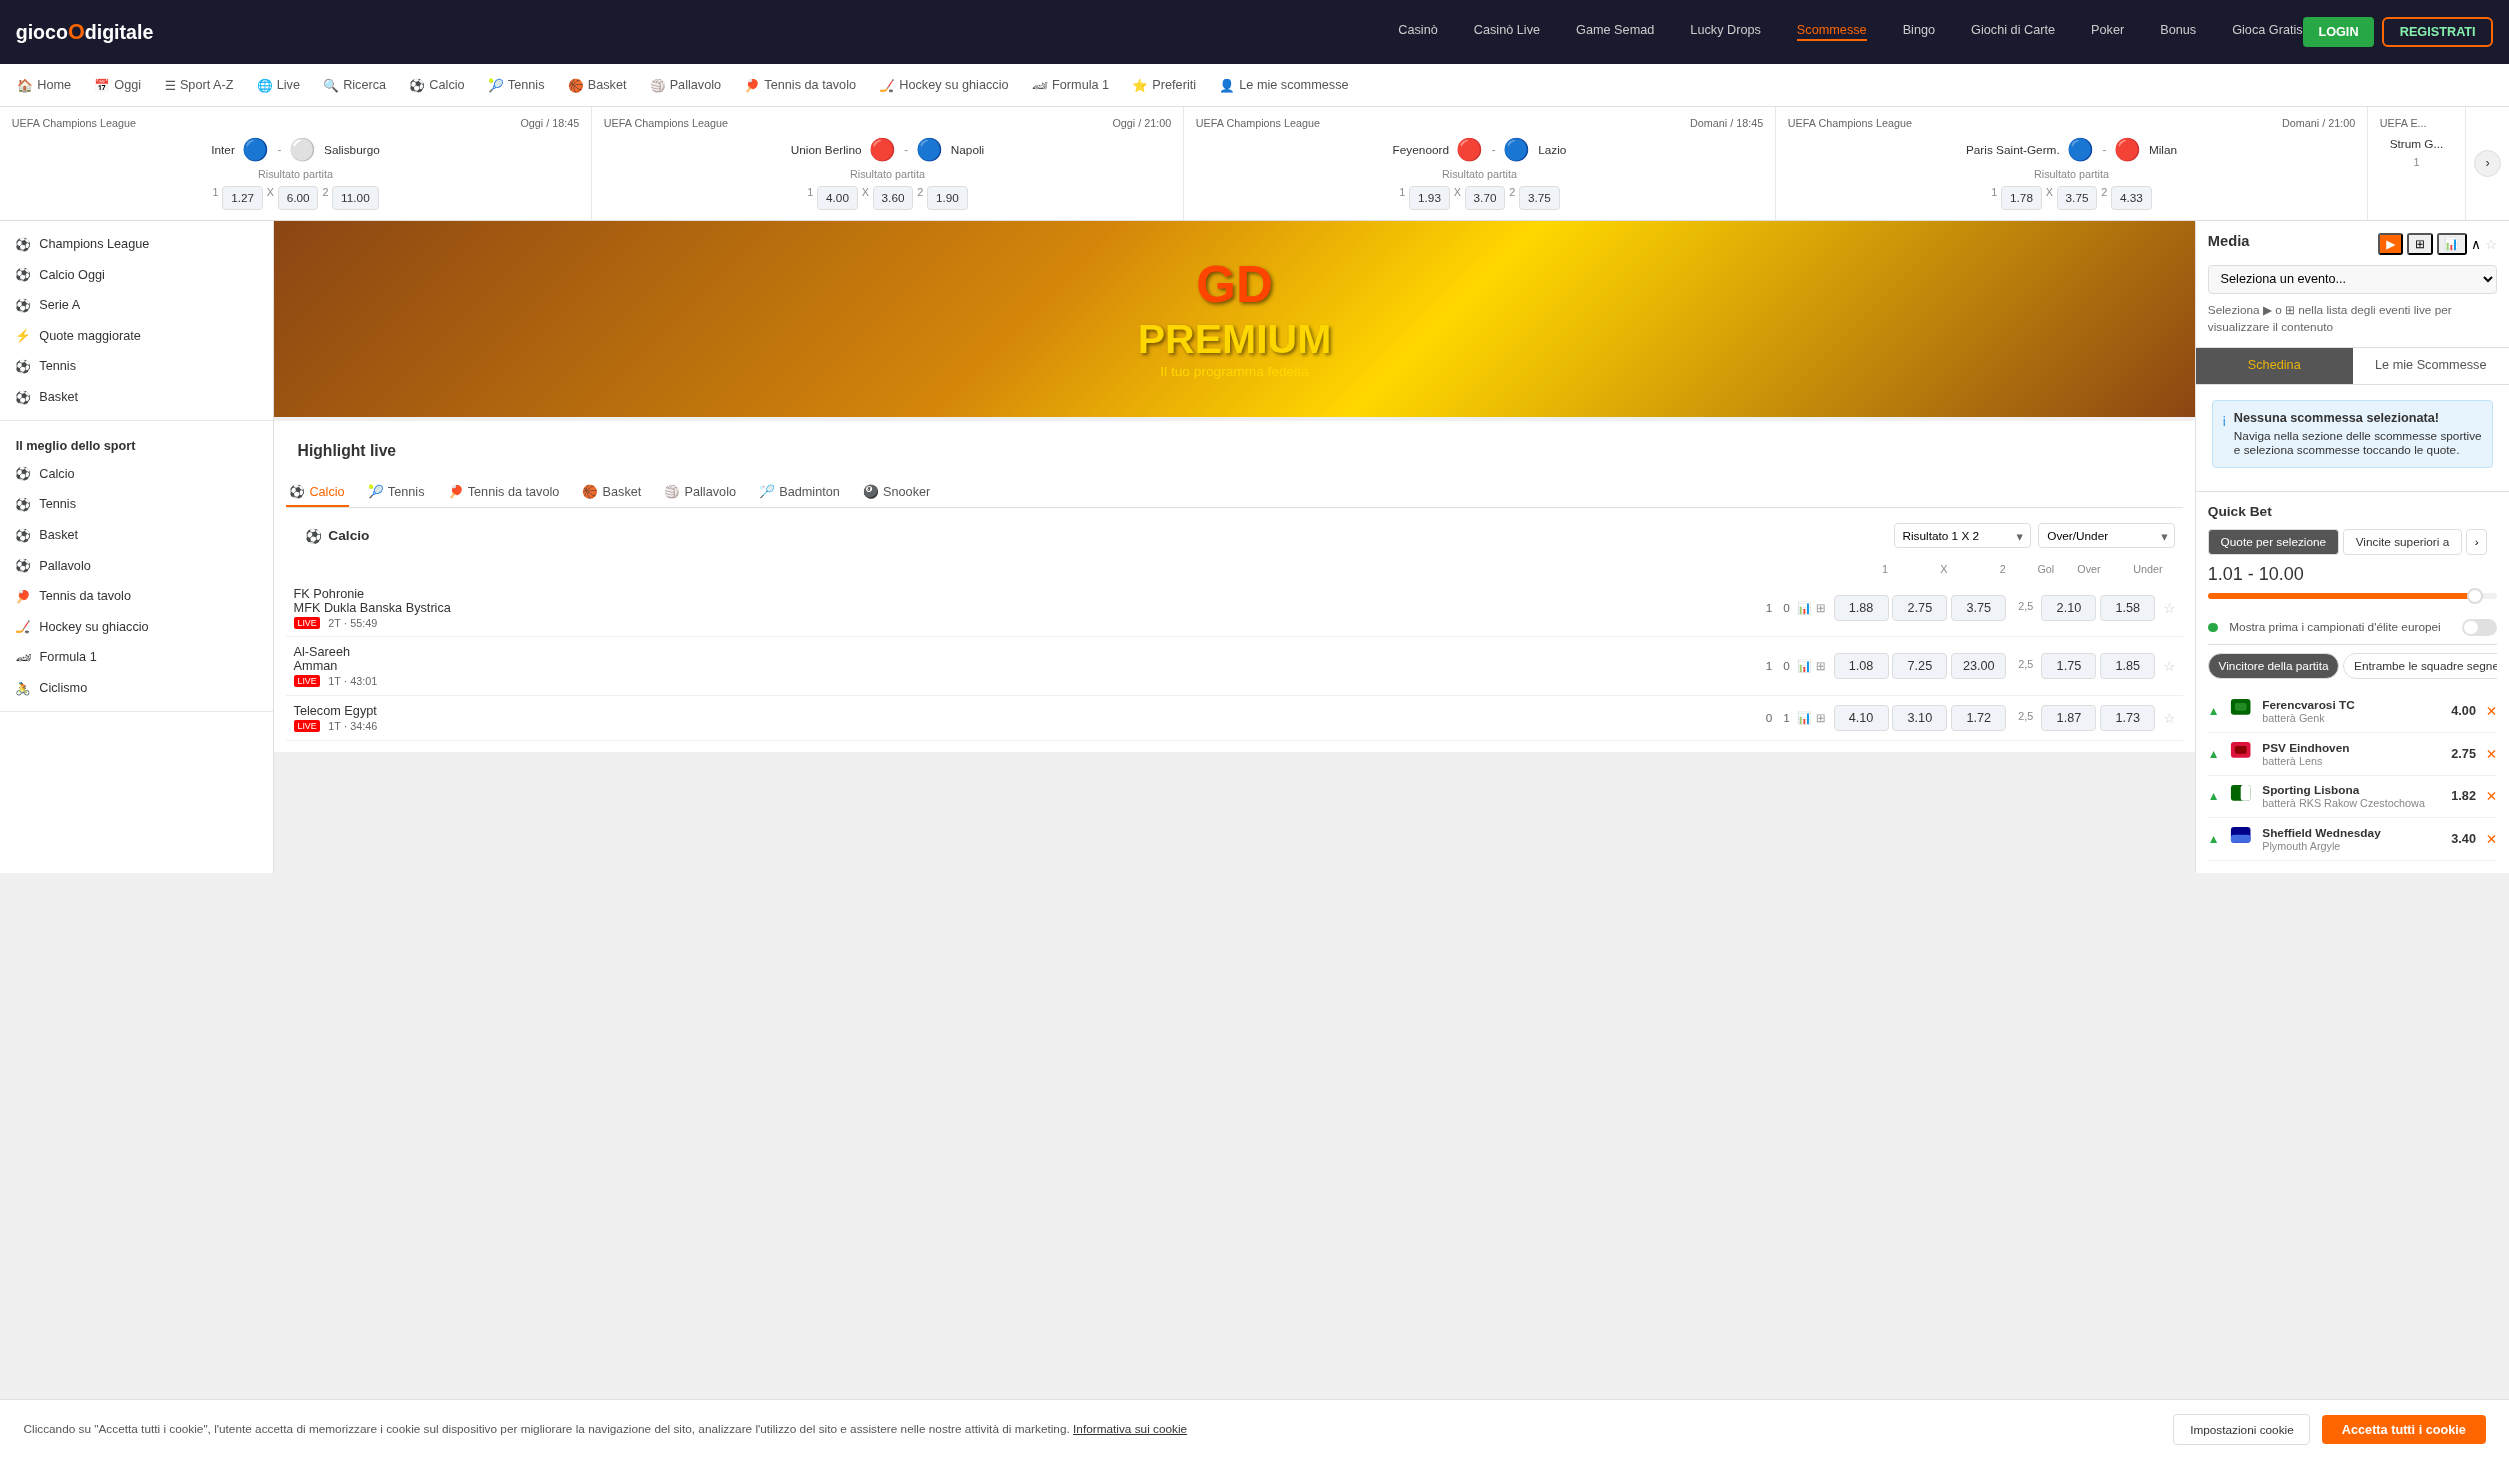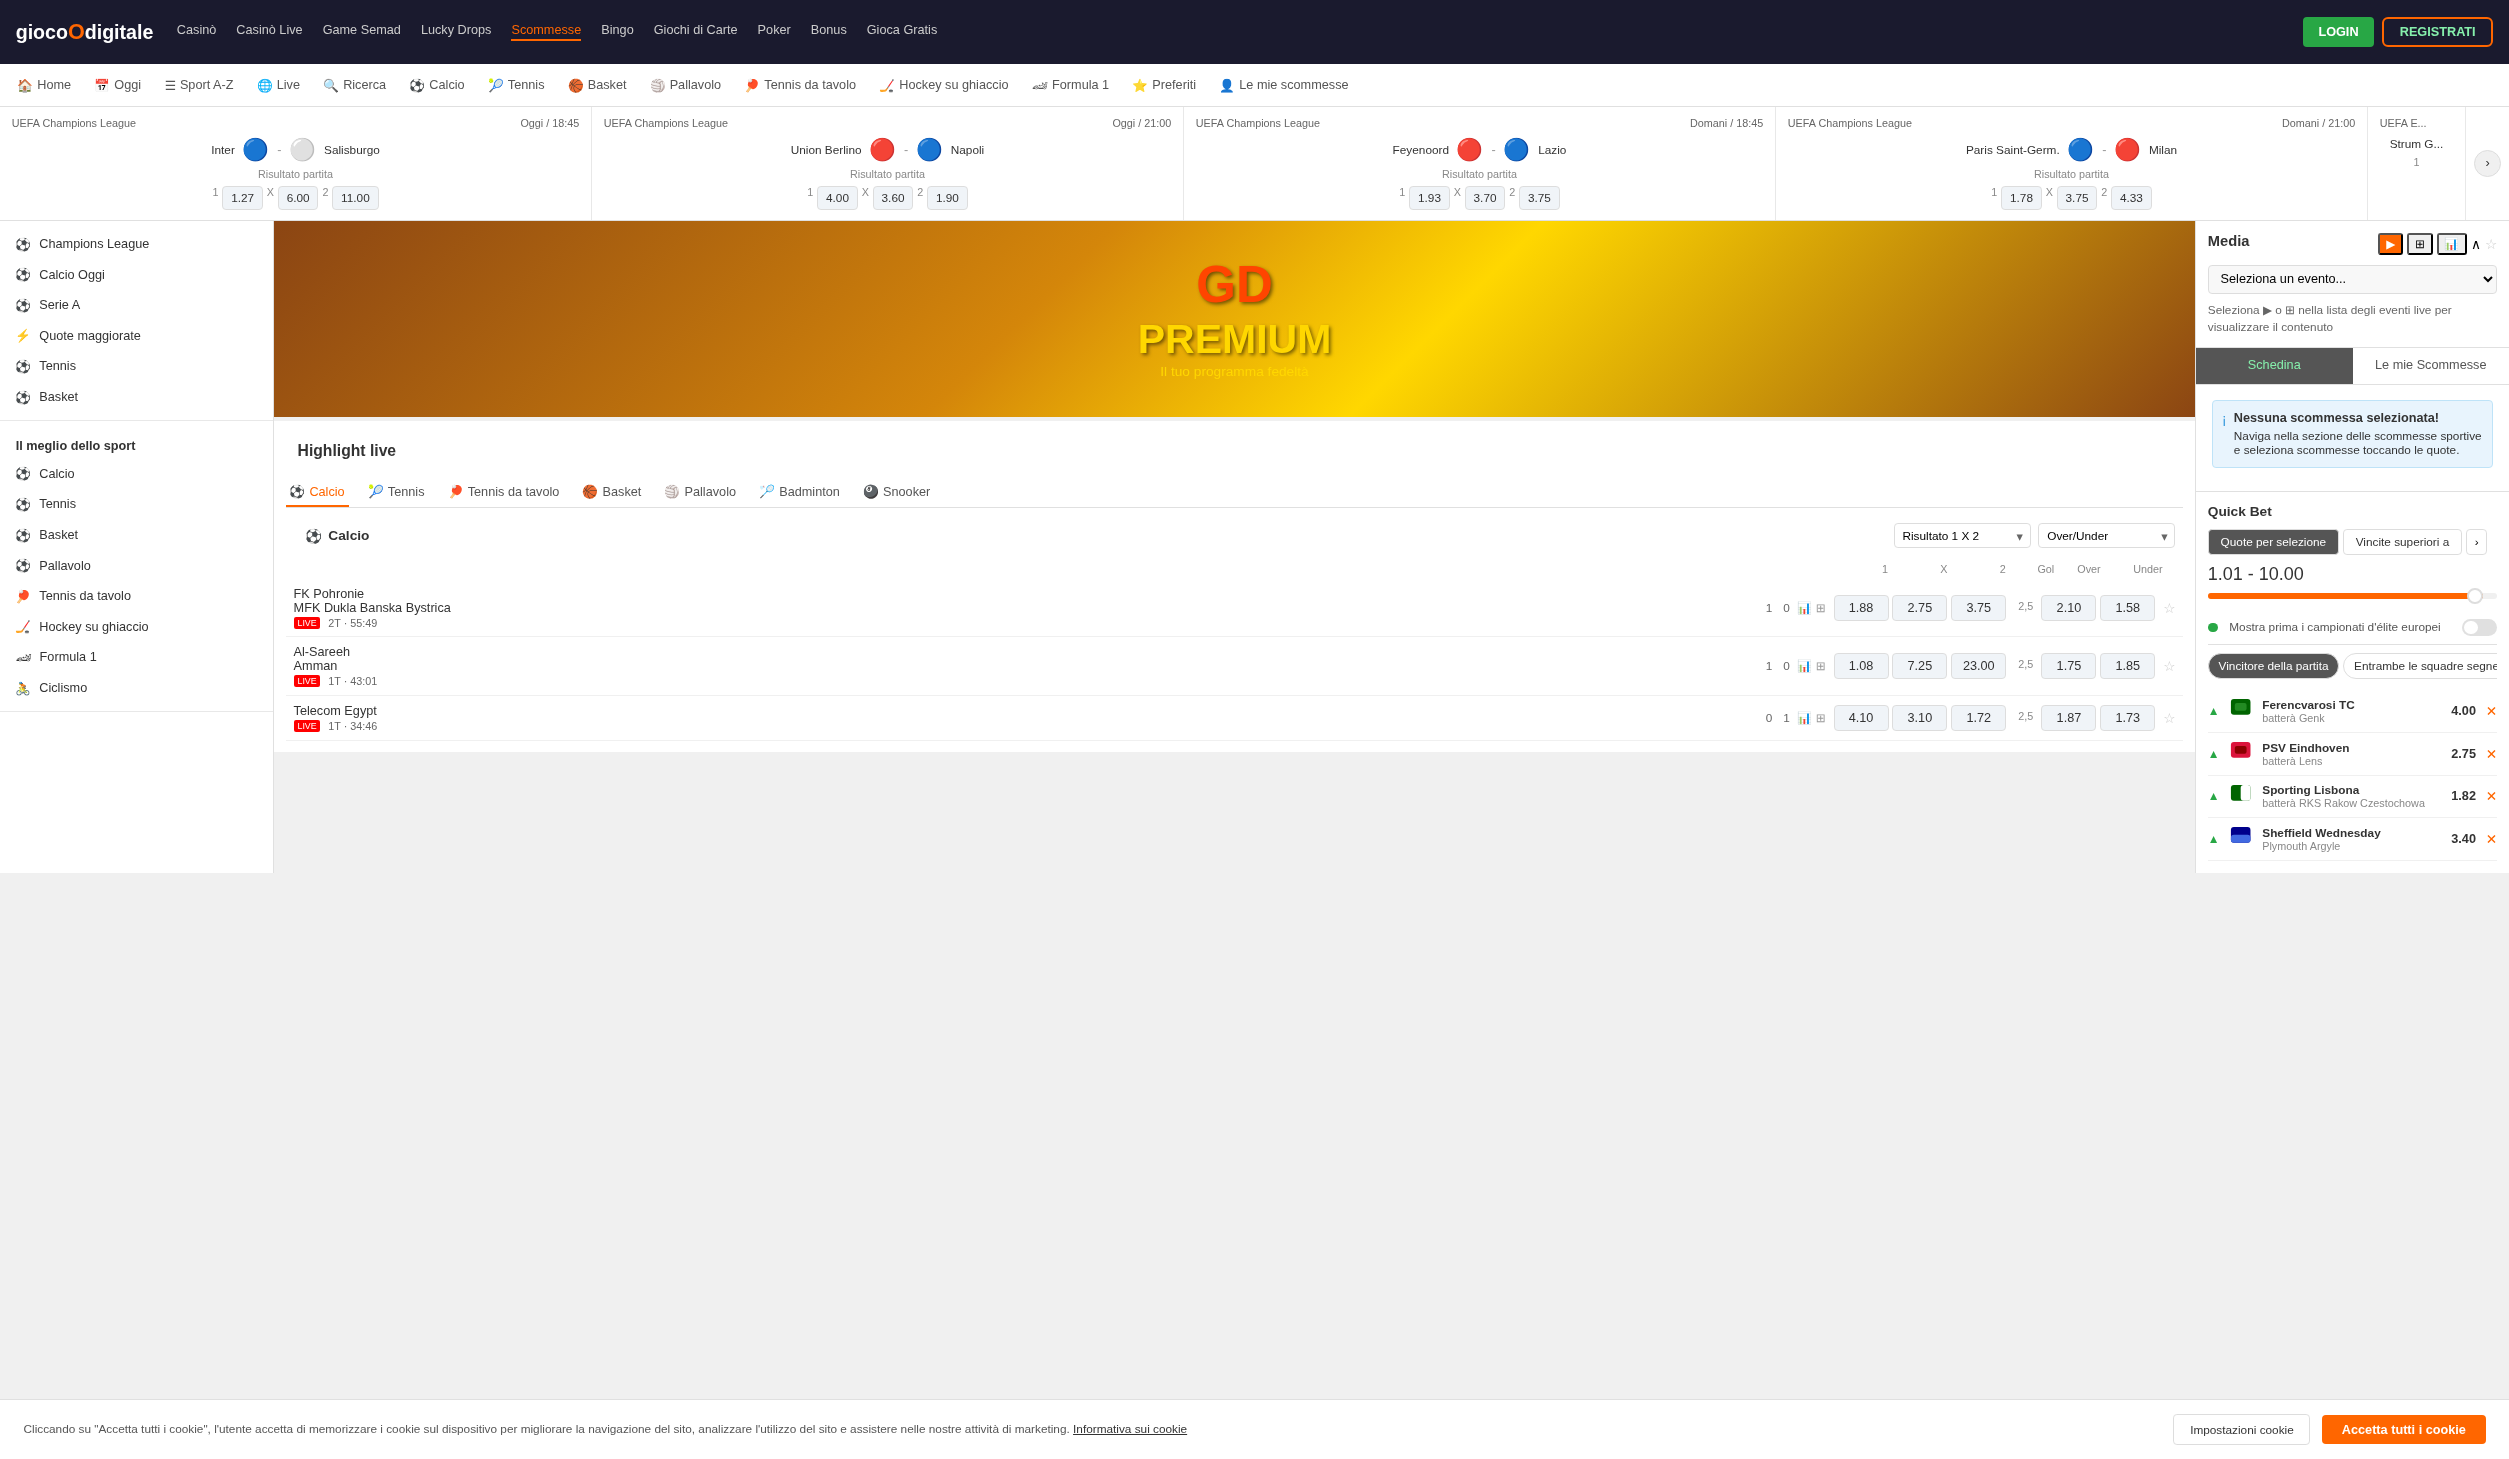--- a/index.html
+++ b/index.html
@@ -1,21 +1,21 @@
 <!DOCTYPE html>
 <html><head>
   <meta charset="utf-8">
   <style>
     * { box-sizing: border-box; margin: 0; padding: 0; }
     body { font-family: Arial, sans-serif; font-size: 12.7px; background: #f0f0f0; color: #333; overflow-x: hidden; }
 
     
     .top-nav { background: #1a1a2e; display: flex; align-items: center; padding: 0 15.7px; height: 64px; }
     .logo { display: flex; align-items: center; margin-right: 23.5px; }
-    .top-nav-links { display: flex; gap: 20px; flex: 1; }
+    .top-nav-links { display: flex; gap: 36px; flex: 1; justify-content: flex-end; }
     .top-nav-links a { color: #ccc; text-decoration: none; font-size: 12.7px; cursor: pointer; }
     .top-nav-links a.active { color: #ff6600; border-bottom: 2px solid #ff6600; padding-bottom: 2px; }
     .top-nav-right { display: flex; gap: 7.8px; }
     .btn-login { background: #28a745; color: white; border: none; padding: 5.9px 15.7px; border-radius: 3.9px; cursor: pointer; font-weight: bold; font-size: 12.7px; }
     .btn-register { background: transparent; color: #86efac; border: 2px solid #ff6600; padding: 5.9px 15.7px; border-radius: 6px; cursor: pointer; font-weight: bold; font-size: 12.7px; text-align: right; }
 
     
     .second-nav { background: #fff; display: flex; align-items: center; padding: 0 7.8px; height: 43px; border-bottom: 1px solid #e0e0e0; gap: 3.9px; overflow-x: auto; }
     .second-nav-item { display: flex; align-items: center; gap: 3.9px; padding: 5.9px 9.8px; cursor: pointer; color: #555; font-size: 12.7px; white-space: nowrap; border-radius: 3.9px; }
 
@@ -76,21 +76,21 @@
     .media-header { display: flex; justify-content: space-between; align-items: flex-start; margin-bottom: 9.8px; }
     .media-title { font-size: 14.7px; font-weight: bold; }
     .media-tabs { display: flex; gap: 3.9px; }
     .media-tab { padding: 2px 5.9px; cursor: pointer; border-radius: 2.9px; font-size: 11.8px; }
     .media-tab.active { background: #ff6600; color: white; }
     .media-select { width: 100%; padding: 5.9px 7.8px; border: 1px solid #ddd; border-radius: 3.9px; font-size: 12.7px; background: #f8f8f8; cursor: pointer; }
     .media-hint { font-size: 11.8px; color: #666; margin-top: 7.8px; line-height: 1.4; }
 
     .bet-tabs { display: flex; border-bottom: 1px solid #e0e0e0; }
     .bet-tab { flex: 1; padding: 9.8px; text-align: center; cursor: pointer; font-size: 12.7px; color: #555; border-bottom: 2px solid transparent; }
-    .bet-tab.active { background: #555; color: #86efac; }
+    .bet-tab.active { background: #555; color: #eab308; }
 
     .no-bet-section { padding: 15.7px; }
     .no-bet-alert { background: #e8f4fd; border: 1px solid #bee3f8; border-radius: 3.9px; padding: 9.8px; margin-bottom: 7.8px; font-size: 11.8px; color: #333; display: flex; gap: 7.8px; }
     .no-bet-icon { color: #3498db; font-size: 13.7px; }
     .no-bet-title { font-weight: bold; margin-bottom: 3.9px; font-size: 12.7px; }
 
     .quick-bet-section { padding: 11.8px; border-top: 1px solid #e0e0e0; }
     .quick-bet-title { font-size: 13.7px; font-weight: bold; margin-bottom: 9.8px; }
     .quick-bet-filter { display: flex; gap: 3.9px; margin-bottom: 9.8px; }
     .qb-btn { padding: 4.9px 11.8px; border: 1px solid #ddd; border-radius: 3.9px; cursor: pointer; font-size: 11.8px; background: #555; color: white; }

